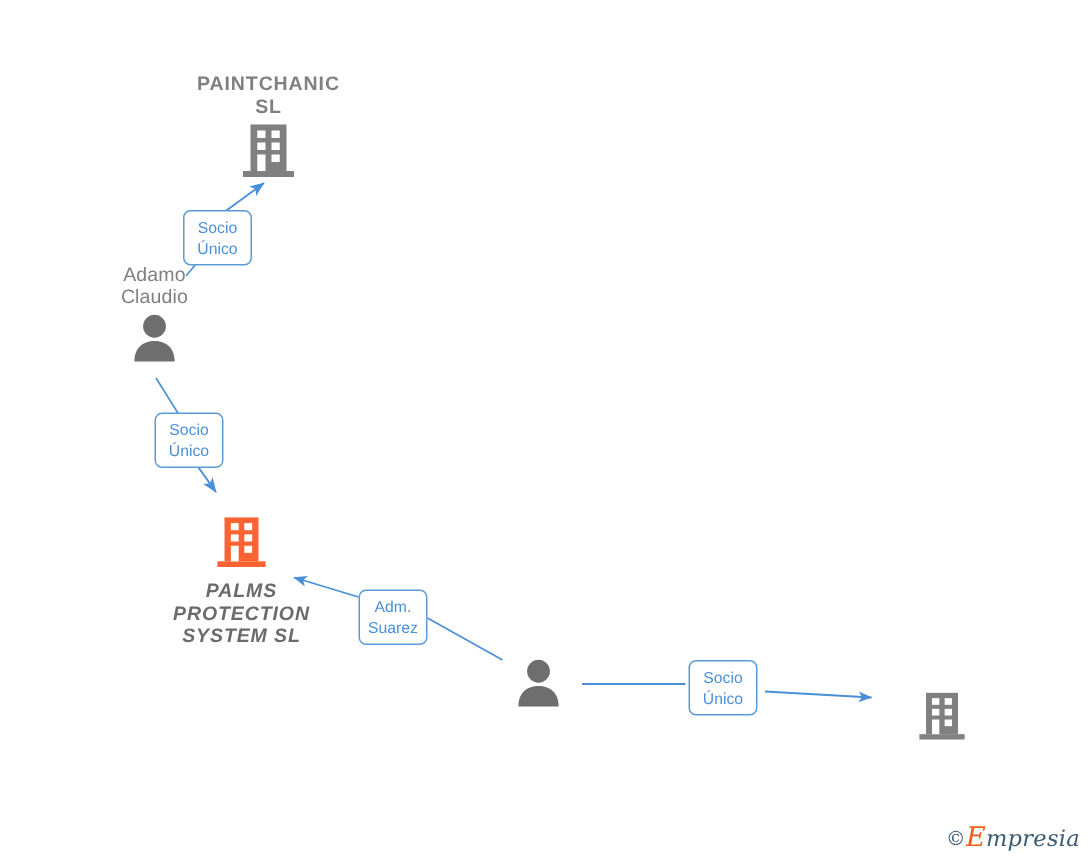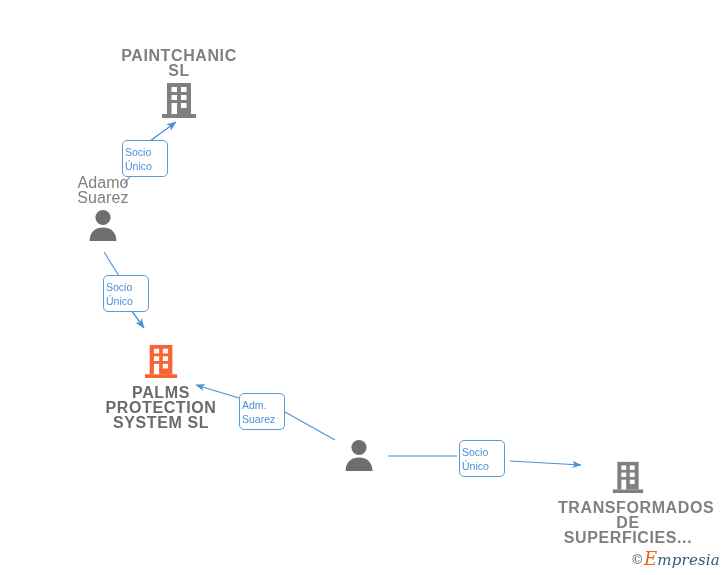--- a/index.html
+++ b/index.html
@@ -27,50 +27,52 @@
   .node {
     position: absolute;
     text-align: center;
     width: 140px;
   }
   .node .icon {
     display: block;
     margin: 0 auto;
   }
   .node-label {
-    font-size: 16px;
+    font-size: 13px;
     line-height: 15px;
     color: #808080;
     letter-spacing: 0.1px;
     margin-top: 2px;
     white-space: pre-line;
   }
   .node-label.company {
     font-weight: bold;
     letter-spacing: 0.6px;
   }
   .node-label.person {
     font-weight: normal;
   }
   .node-label.highlight {
     color: #6b6b6b;
+    font-style: italic;
   }
   .node.label-above .node-label {
     margin-top: 0;
     margin-bottom: 3px;
   }
   .rel-box {
     position: absolute;
     box-sizing: border-box;
     border: 1px solid #5b9bd5;
     border-radius: 5px;
     background: #ffffff;
     color: #4a90d9;
     font-size: 10.5px;
     line-height: 14px;
+    text-align: center;
     padding: 4px 2px 3px 2px;
     white-space: pre-line;
     width: 46px;
   }
   .wm {
     position: absolute;
     right: 8px;
     bottom: 6px;
     font-size: 15px;
     color: #3c5a73;
@@ -133,21 +135,21 @@
         <rect x="20" y="22" width="5.5" height="5" fill="#ffffff"></rect>
       </svg>
     </span>
   </div>
 
   <div class="rel-box" style="left:122px; top:140px;">Socio
 Único</div>
 
   <div class="node label-above" style="left:33px; top:175px;">
     <div class="node-label person">Adamo
-Suarez</div>
+Claudio</div>
     <span class="icon">
       <svg width="32" height="34" viewBox="0 0 32 34">
         <circle cx="16" cy="9.5" r="7.6" fill="#6e6e6e"></circle>
         <path d="M2.6,33 C2.6,23.6 8.6,19.4 16,19.4 C23.4,19.4 29.4,23.6 29.4,33 Z" fill="#6e6e6e"></path>
       </svg>
     </span>
   </div>
 
   <div class="rel-box" style="left:103px; top:275px;">Socio
 Único</div>
@@ -191,22 +193,19 @@
         <rect x="6" y="2" width="24" height="31" fill="#808080"></rect>
         <rect x="1" y="33" width="34" height="4" fill="#808080"></rect>
         <rect x="10.5" y="6" width="5.5" height="5" fill="#ffffff"></rect>
         <rect x="20" y="6" width="5.5" height="5" fill="#ffffff"></rect>
         <rect x="10.5" y="14" width="5.5" height="5" fill="#ffffff"></rect>
         <rect x="20" y="14" width="5.5" height="5" fill="#ffffff"></rect>
         <rect x="10.5" y="22" width="5.5" height="11" fill="#ffffff"></rect>
         <rect x="20" y="22" width="5.5" height="5" fill="#ffffff"></rect>
       </svg>
     </span>
-    <div class="node-label company">TRANSFORMADOS
-DE
-SUPERFICIES...</div>
   </div>
 
   <div class="wm">
     <span class="c">©</span><span class="e">E</span><span>mpresia</span>
   </div>
 
 </div>
 
 </body></html>

